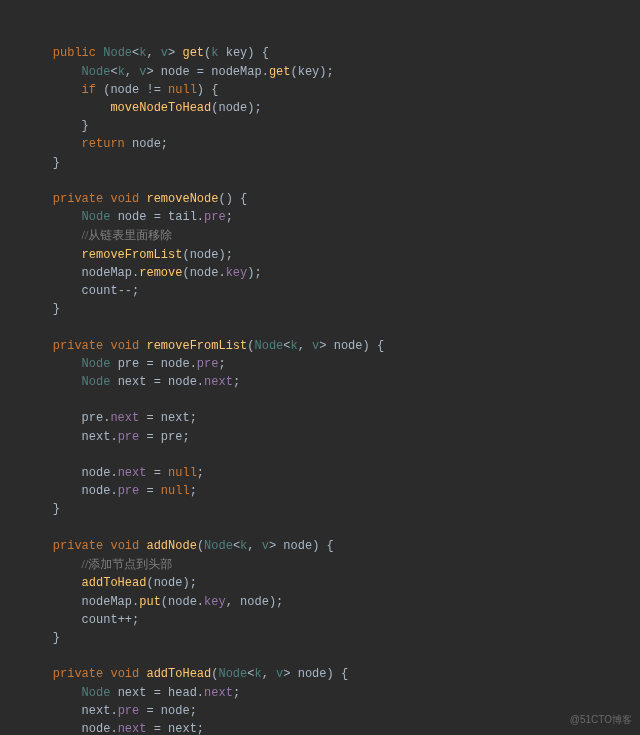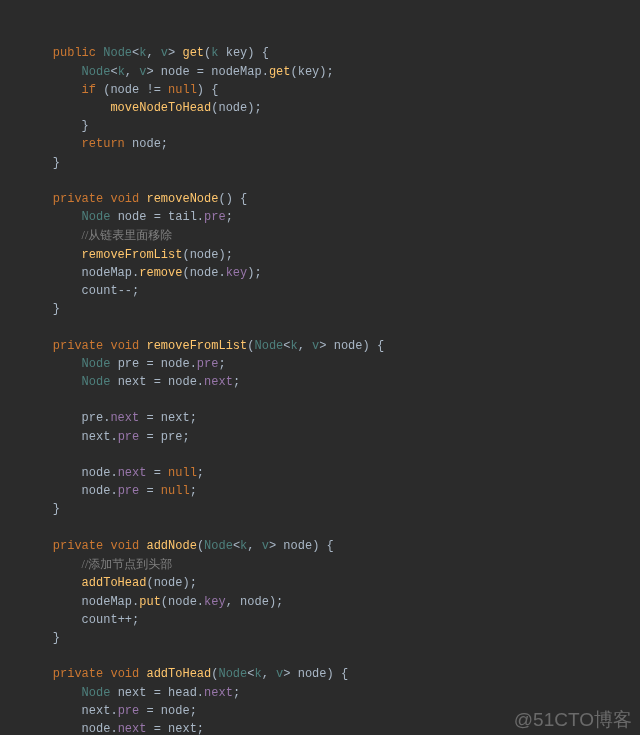--- a/index.html
+++ b/index.html
@@ -28,21 +28,21 @@
   .tok-fn   { color: #ffc66d; }
   .tok-var  { color: #9876aa; }
   .tok-cmt  { color: #808080; font-family: Liberation Serif, serif; }
   .watermark {
     position: absolute;
     right: 8px;
     bottom: 6px;
     color: #9e9e9e;
     opacity: 0.55;
     font-family: "Helvetica Neue", Arial, sans-serif;
-    font-size: 19px;
+    font-size: 10px;
   }
 </style>
 </head>
 <body>
 
 <div class="editor">
   <div id="code-body"><div>    <span class="tok-kw">public</span> <span class="tok-type">Node</span>&lt;<span class="tok-type">k</span>, <span class="tok-type">v</span>&gt; <span class="tok-fn">get</span>(<span class="tok-type">k</span> <span class="tok-id">key</span>) {</div><div>        <span class="tok-type">Node</span>&lt;<span class="tok-type">k</span>, <span class="tok-type">v</span>&gt; <span class="tok-id">node</span> = <span class="tok-id">nodeMap</span>.<span class="tok-fn">get</span>(<span class="tok-id">key</span>);</div><div>        <span class="tok-kw">if</span> (<span class="tok-id">node</span> != <span class="tok-kw">null</span>) {</div><div>            <span class="tok-fn">moveNodeToHead</span>(<span class="tok-id">node</span>);</div><div>        }</div><div>        <span class="tok-kw">return</span> <span class="tok-id">node</span>;</div><div>    }</div><div>&nbsp;</div><div>    <span class="tok-kw">private</span> <span class="tok-kw">void</span> <span class="tok-fn">removeNode</span>() {</div><div>        <span class="tok-type">Node</span> <span class="tok-id">node</span> = <span class="tok-id">tail</span>.<span class="tok-var">pre</span>;</div><div>        <span class="tok-cmt">//从链表里面移除</span></div><div>        <span class="tok-fn">removeFromList</span>(<span class="tok-id">node</span>);</div><div>        <span class="tok-id">nodeMap</span>.<span class="tok-fn">remove</span>(<span class="tok-id">node</span>.<span class="tok-var">key</span>);</div><div>        <span class="tok-id">count</span>--;</div><div>    }</div><div>&nbsp;</div><div>    <span class="tok-kw">private</span> <span class="tok-kw">void</span> <span class="tok-fn">removeFromList</span>(<span class="tok-type">Node</span>&lt;<span class="tok-type">k</span>, <span class="tok-type">v</span>&gt; <span class="tok-id">node</span>) {</div><div>        <span class="tok-type">Node</span> <span class="tok-id">pre</span> = <span class="tok-id">node</span>.<span class="tok-var">pre</span>;</div><div>        <span class="tok-type">Node</span> <span class="tok-id">next</span> = <span class="tok-id">node</span>.<span class="tok-var">next</span>;</div><div>&nbsp;</div><div>        <span class="tok-id">pre</span>.<span class="tok-var">next</span> = <span class="tok-id">next</span>;</div><div>        <span class="tok-id">next</span>.<span class="tok-var">pre</span> = <span class="tok-id">pre</span>;</div><div>&nbsp;</div><div>        <span class="tok-id">node</span>.<span class="tok-var">next</span> = <span class="tok-kw">null</span>;</div><div>        <span class="tok-id">node</span>.<span class="tok-var">pre</span> = <span class="tok-kw">null</span>;</div><div>    }</div><div>&nbsp;</div><div>    <span class="tok-kw">private</span> <span class="tok-kw">void</span> <span class="tok-fn">addNode</span>(<span class="tok-type">Node</span>&lt;<span class="tok-type">k</span>, <span class="tok-type">v</span>&gt; <span class="tok-id">node</span>) {</div><div>        <span class="tok-cmt">//添加节点到头部</span></div><div>        <span class="tok-fn">addToHead</span>(<span class="tok-id">node</span>);</div><div>        <span class="tok-id">nodeMap</span>.<span class="tok-fn">put</span>(<span class="tok-id">node</span>.<span class="tok-var">key</span>, <span class="tok-id">node</span>);</div><div>        <span class="tok-id">count</span>++;</div><div>    }</div><div>&nbsp;</div><div>    <span class="tok-kw">private</span> <span class="tok-kw">void</span> <span class="tok-fn">addToHead</span>(<span class="tok-type">Node</span>&lt;<span class="tok-type">k</span>, <span class="tok-type">v</span>&gt; <span class="tok-id">node</span>) {</div><div>        <span class="tok-type">Node</span> <span class="tok-id">next</span> = <span class="tok-id">head</span>.<span class="tok-var">next</span>;</div><div>        <span class="tok-id">next</span>.<span class="tok-var">pre</span> = <span class="tok-id">node</span>;</div><div>        <span class="tok-id">node</span>.<span class="tok-var">next</span> = <span class="tok-id">next</span>;</div></div>
   
   <div class="watermark">@51CTO博客</div>
 </div>

